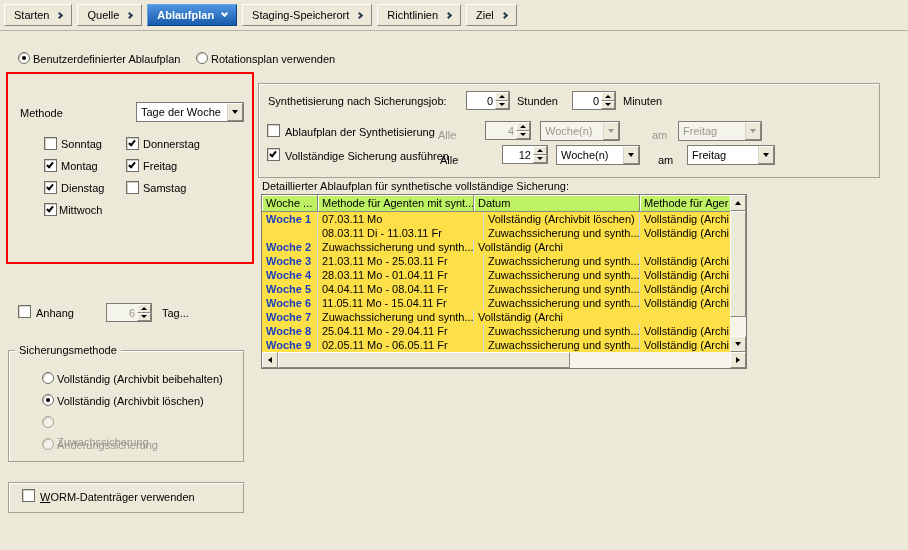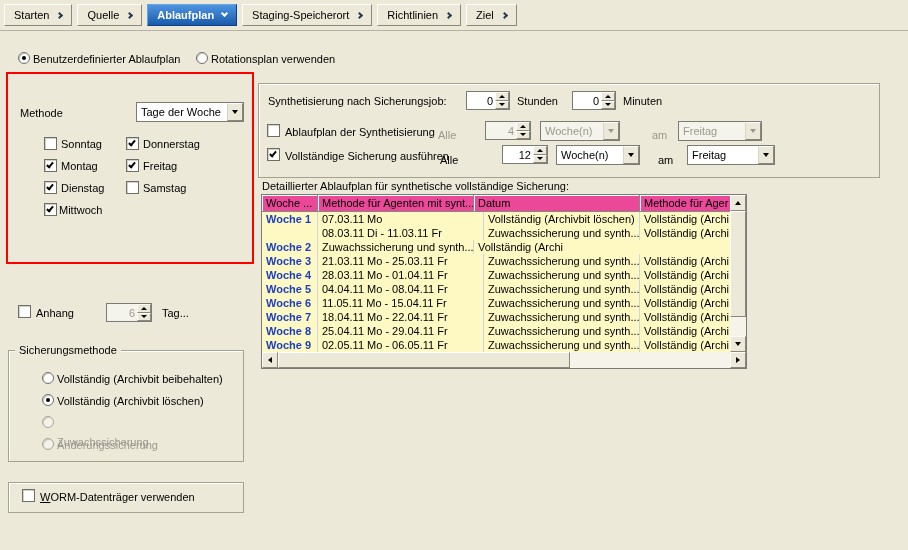--- a/index.html
+++ b/index.html
@@ -46,23 +46,23 @@
 .groupbox{position:absolute;border:1px solid #a5a28f;box-shadow:1px 1px 0 #fff inset}
 .legend{position:absolute;top:-7px;left:6px;background:#ece9d8;padding:0 4px;white-space:nowrap}
 
 #red-rect{position:absolute;left:6px;top:72px;width:248px;height:192px;border:2px solid #ff0000;
           pointer-events:none;z-index:50}
 
 #grid{position:absolute;left:261px;top:194px;width:486px;border:1px solid #7b7b73;background:#fff}
 #grid-main{display:flex}
 #grid-content{width:468px}
 .th{height:17px;display:flex}
-.thc{background:#ec4899;border-right:1px solid #8a877c;border-bottom:1px solid #8a877c;
+.thc{background:#bef264;border-right:1px solid #8a877c;border-bottom:1px solid #8a877c;
      box-shadow:inset 1px 1px 0 #fff;padding:2px 0 0 4px;overflow:hidden;white-space:nowrap;flex:none}
-.trow{height:14px;display:flex;background:#fef9c3}
+.trow{height:14px;display:flex;background:#fde047}
 .tc{padding:1px 0 0 4px;overflow:hidden;white-space:nowrap;flex:none;border-right:1px solid #c9d4e4}
 .c0{width:56px}
 .trow .c0{font-weight:bold;color:#1b3fc0}
 .c1{width:166px}
 .c2{width:156px}
 .c3{width:90px;border-right:none}
 #vscroll{width:16px;height:157px;display:flex;flex-direction:column;background:#f5f3ea}
 .sbtn{width:16px;height:16px;flex:none;background:#ece9d8;border:1px solid;
       border-color:#fff #8a877c #8a877c #fff;display:flex;align-items:center;justify-content:center}
 .vtrack{flex:1;position:relative}
@@ -312,21 +312,20 @@
           <div class="tc c3">Vollständig (Archi</div>
         </div>
         <div class="trow">
           <div class="tc c0">Woche 6</div>
           <div class="tc c1">11.05.11 Mo - 15.04.11 Fr</div>
           <div class="tc c2">Zuwachssicherung und synth...</div>
           <div class="tc c3">Vollständig (Archi</div>
         </div>
         <div class="trow">
           <div class="tc c0">Woche 7</div>
-          <div class="tc c1">18.04.11 Mo - 22.04.11 Fr</div>
           <div class="tc c2">Zuwachssicherung und synth...</div>
           <div class="tc c3">Vollständig (Archi</div>
         </div>
         <div class="trow">
           <div class="tc c0">Woche 8</div>
           <div class="tc c1">25.04.11 Mo - 29.04.11 Fr</div>
           <div class="tc c2">Zuwachssicherung und synth...</div>
           <div class="tc c3">Vollständig (Archi</div>
         </div>
         <div class="trow">

